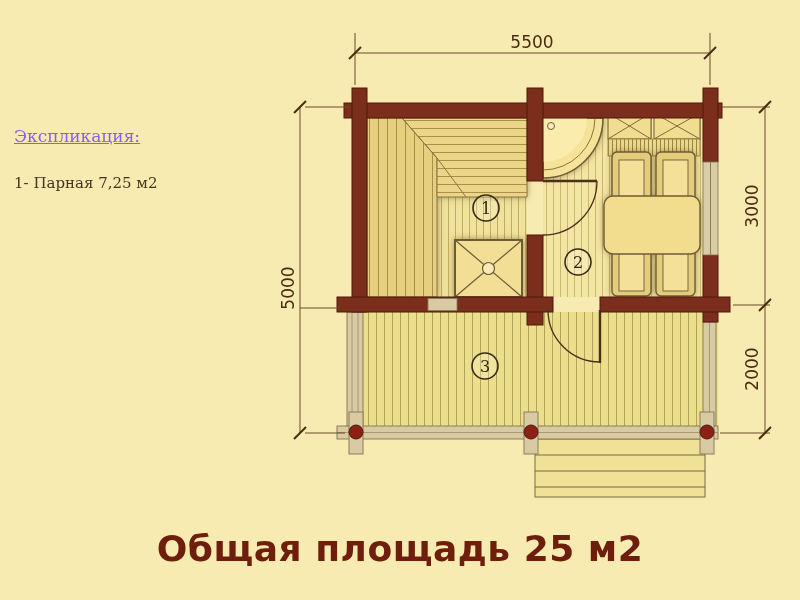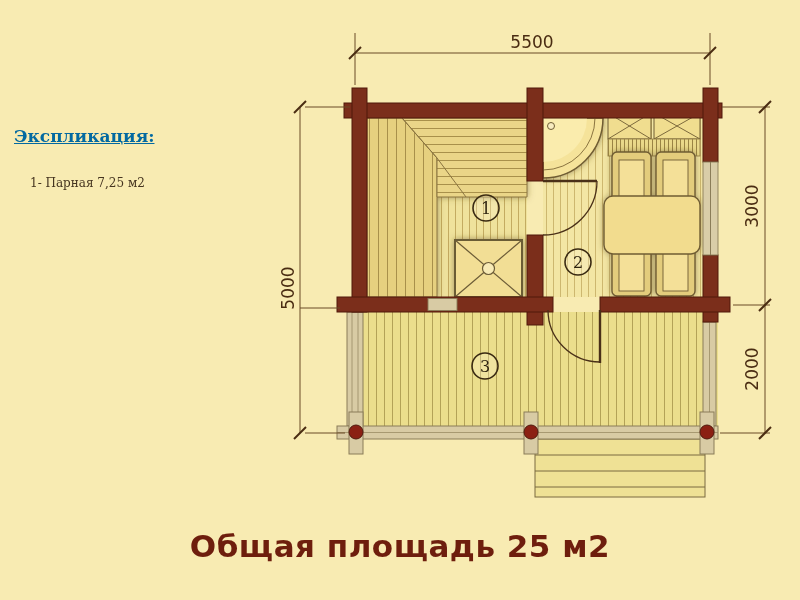--- a/index.html
+++ b/index.html
@@ -7,30 +7,30 @@
     position:relative;width:800px;height:600px;overflow:hidden;
     background:#F8EBB2;
     font-family:"DejaVu Sans",sans-serif;
   }
   .legend{
     position:absolute;left:14px;top:126px;width:310px;
     font-family:"DejaVu Serif","Liberation Serif",serif;
     color:#45341F;
   }
   .legend-heading{
-    font-size:17px;font-weight:700;color:#0369a1;
+    font-size:17px;font-weight:400;color:#8b5cf6;
     text-decoration:underline;margin:0 0 24px 0;
   }
   .legend-item{
-    font-size:12px;line-height:26px;white-space:pre-wrap;margin:16px;
+    font-size:15px;line-height:26px;white-space:pre-wrap;margin:0;
   }
   .page-title{
     position:absolute;left:0;right:0;top:528px;text-align:center;
     font-family:"DejaVu Sans","Liberation Sans",sans-serif;
-    font-size:31px;font-weight:700;color:#6E1E0D;letter-spacing:0.5px;
+    font-size:36px;font-weight:700;color:#6E1E0D;letter-spacing:0.5px;
   }
   .plan{position:absolute;left:0;top:0;}
   text.dim{
     font-family:"DejaVu Sans","Liberation Sans",sans-serif;
     font-size:17px;fill:#4A2C12;
   }
   text.roomnum{
     font-family:"DejaVu Serif","Liberation Serif",serif;
     font-size:16px;fill:#2F2410;
   }

